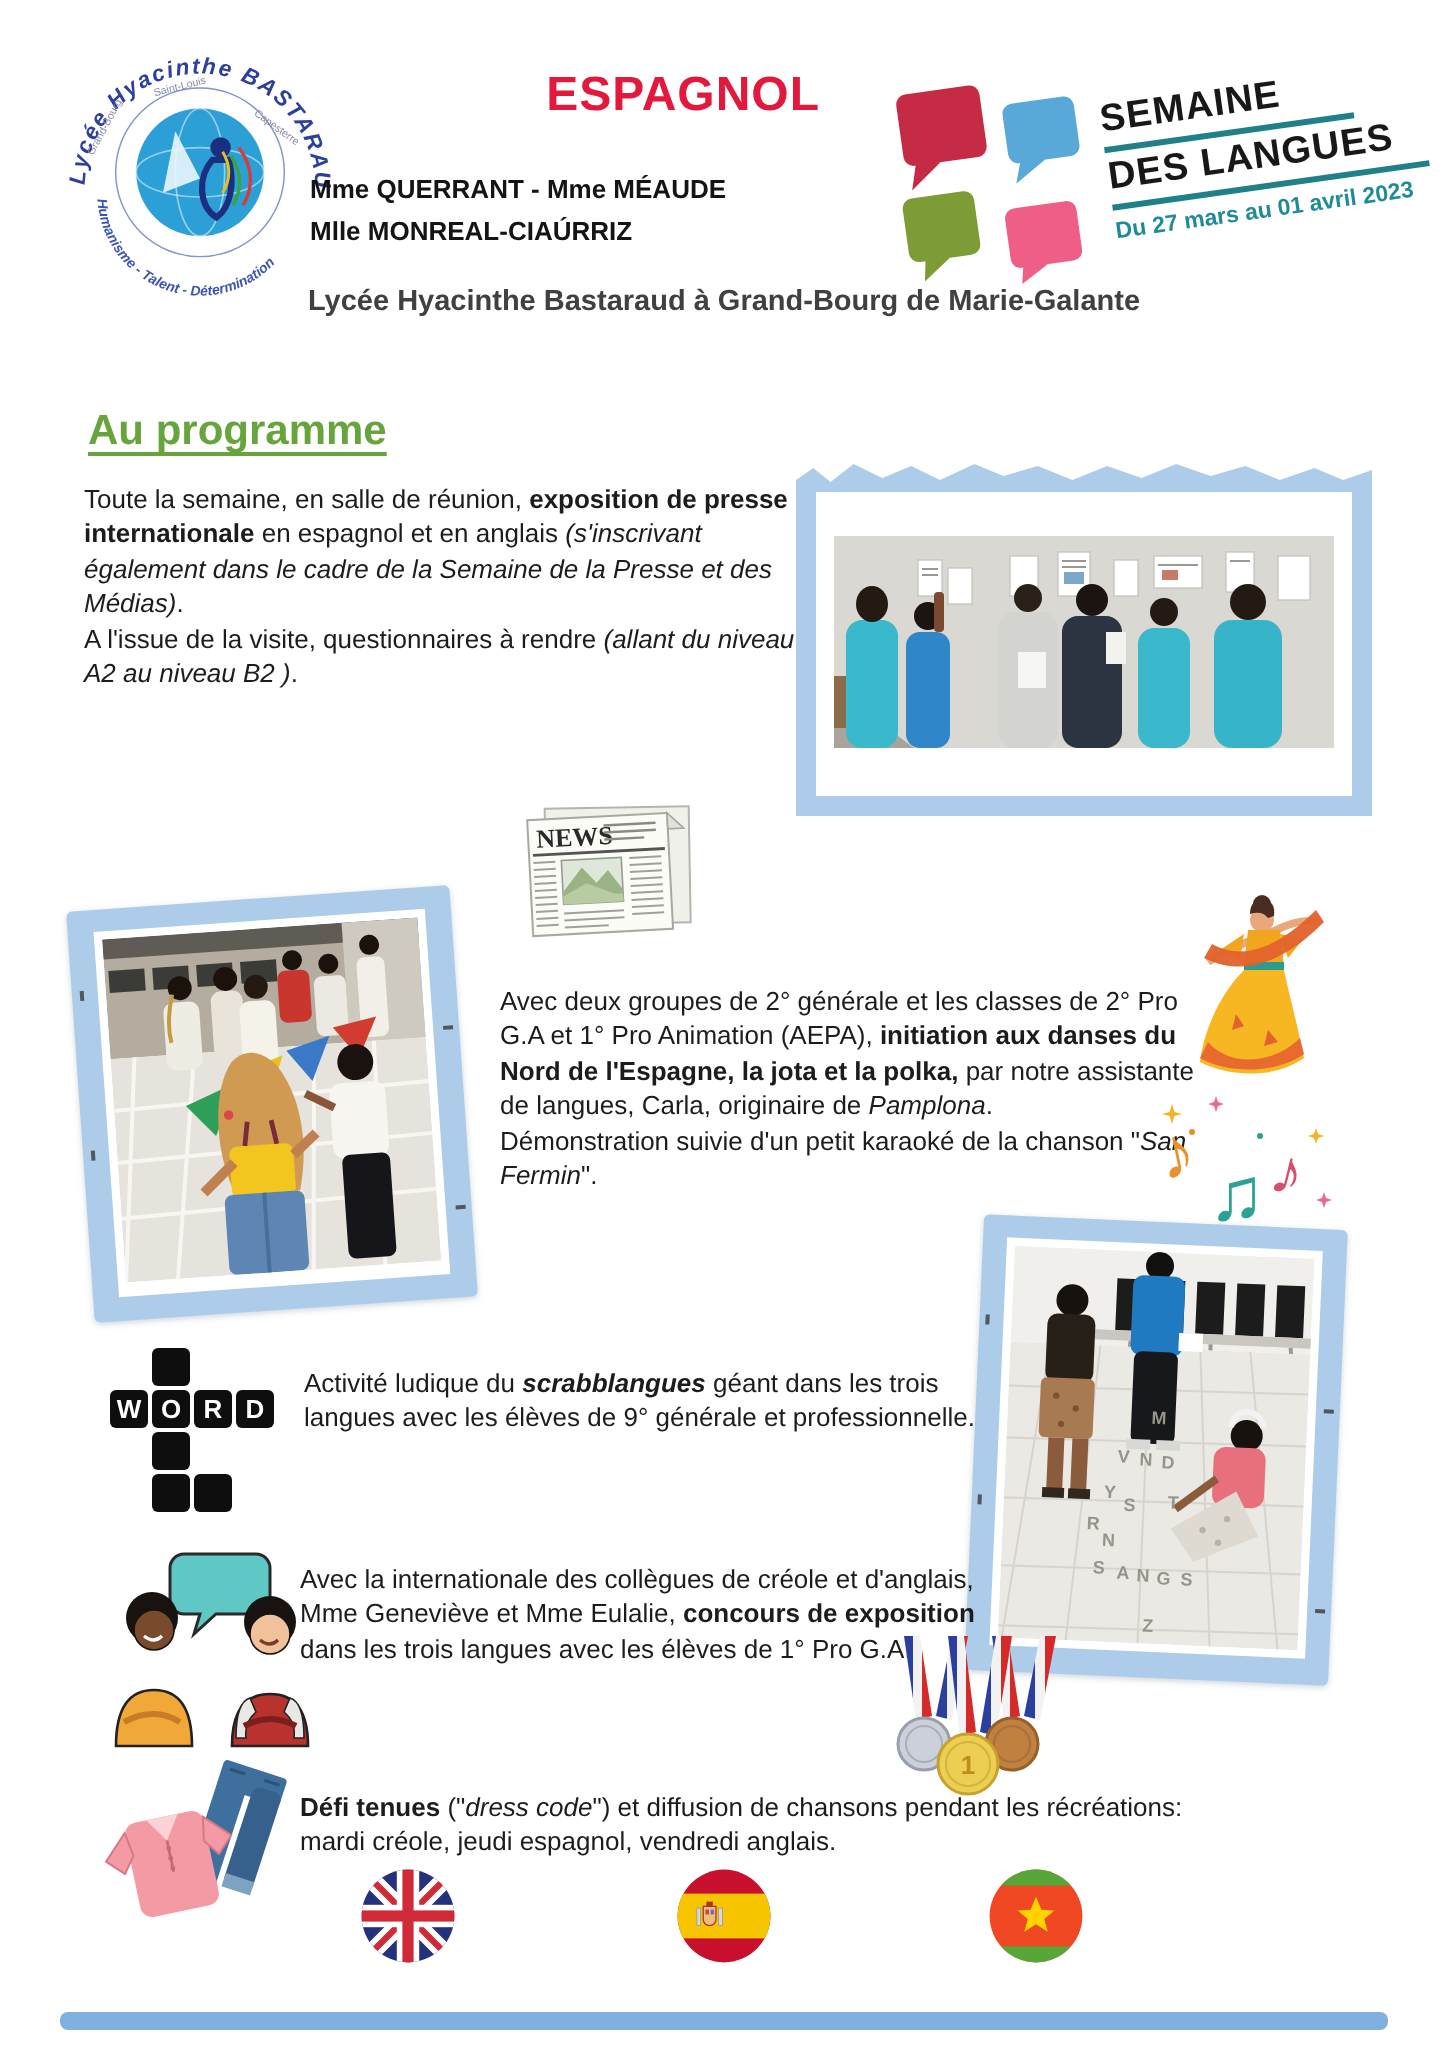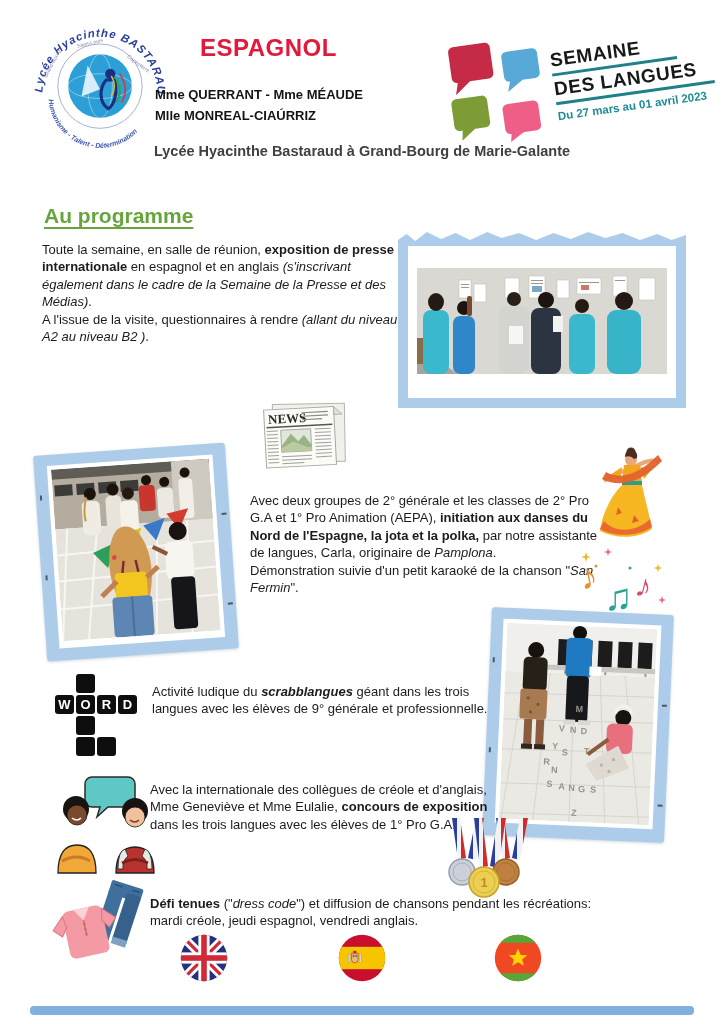--- a/index.html
+++ b/index.html
@@ -4,21 +4,21 @@
 <style>
   html,body{margin:0;padding:0;background:#ffffff;}
   .page{position:relative;width:724px;height:1024px;background:#ffffff;overflow:hidden;
         font-family:"Liberation Sans",sans-serif;color:#1c1c1c;}
   .abs{position:absolute;}
   .b{font-weight:bold;} .i{font-style:italic;} .bi{font-weight:bold;font-style:italic;}
   .para{font-size:13px;line-height:17.4px;color:#1c1c1c;}
   .para div{margin:0;}
 
   #school-logo{left:28px;top:14px;width:144px;height:134px;}
-  #title{left:200px;top:34px;width:210px;text-align:left;font-size:24px;font-weight:bold;
+  #title{left:200px;top:34px;width:210px;text-align:right;font-size:24px;font-weight:bold;
          color:#e2183d;letter-spacing:.5px;}
   #teachers{left:155px;top:84px;width:300px;text-align:left;font-size:13px;font-weight:bold;
             color:#141414;line-height:21px;}
   #schoolline{left:0;top:143px;width:724px;text-align:center;font-size:14.5px;font-weight:bold;color:#404040;}
 
   #event-logo{left:448px;top:16px;width:262px;height:140px;transform:rotate(-8deg);}
   #event-bubbles{position:absolute;left:0;top:4px;width:100px;height:112px;}
   #event-text{position:absolute;left:106px;top:30px;}
   .ev-big{font-size:19px;font-weight:800;letter-spacing:.6px;color:#181818;white-space:nowrap;}
   .ev-line{height:3px;background:#1f8088;margin:2px 0;}

